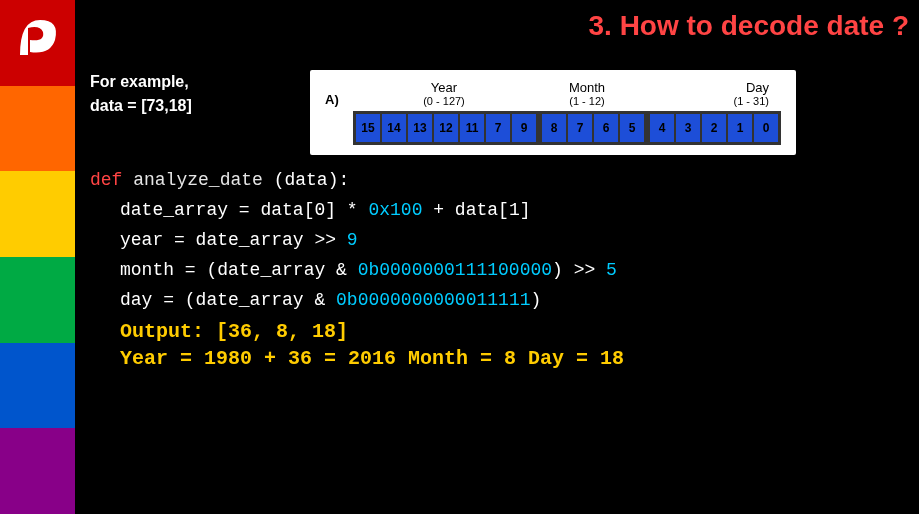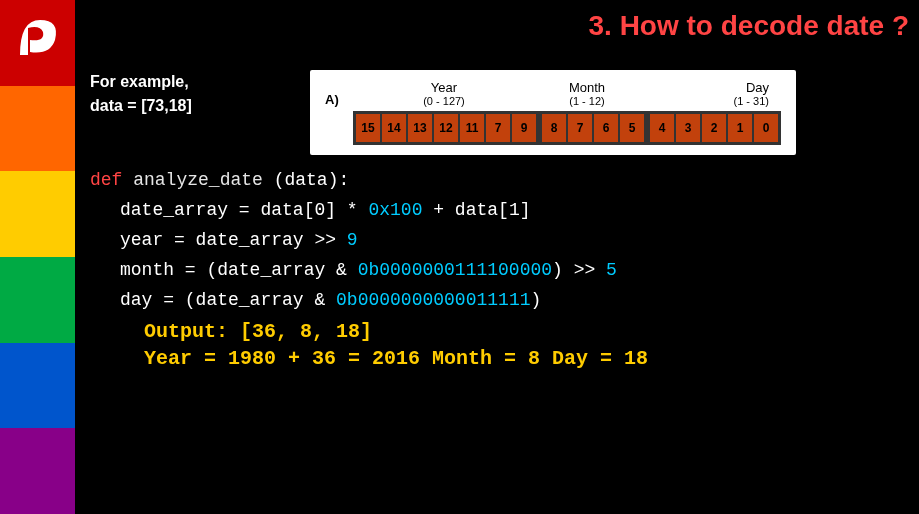--- a/index.html
+++ b/index.html
@@ -92,21 +92,21 @@
     .bit-cell {
       width: 26px;
       height: 30px;
       border: 1px solid #333;
       display: flex;
       align-items: center;
       justify-content: center;
       font-size: 12px;
       font-weight: bold;
       color: #000;
-      background: #c2410c;
+      background: #1d4ed8;
     }
 
     
     .code-section {
       margin-top: 5px;
     }
 
     .code-line {
       font-size: 18px;
       font-family: 'Courier New', monospace;
@@ -123,21 +123,20 @@
       margin-top: 10px;
       padding-left: 30px;
     }
 
     .output-line {
       font-size: 20px;
       font-family: 'Courier New', monospace;
       font-weight: bold;
       color: #ffcc00;
       margin-bottom: 4px;
-      margin-left: 24px;
     }
 
     .indented {
       padding-left: 30px;
     }
   </style>
 </head>
 <body>
 
 <div class="left-bar">

